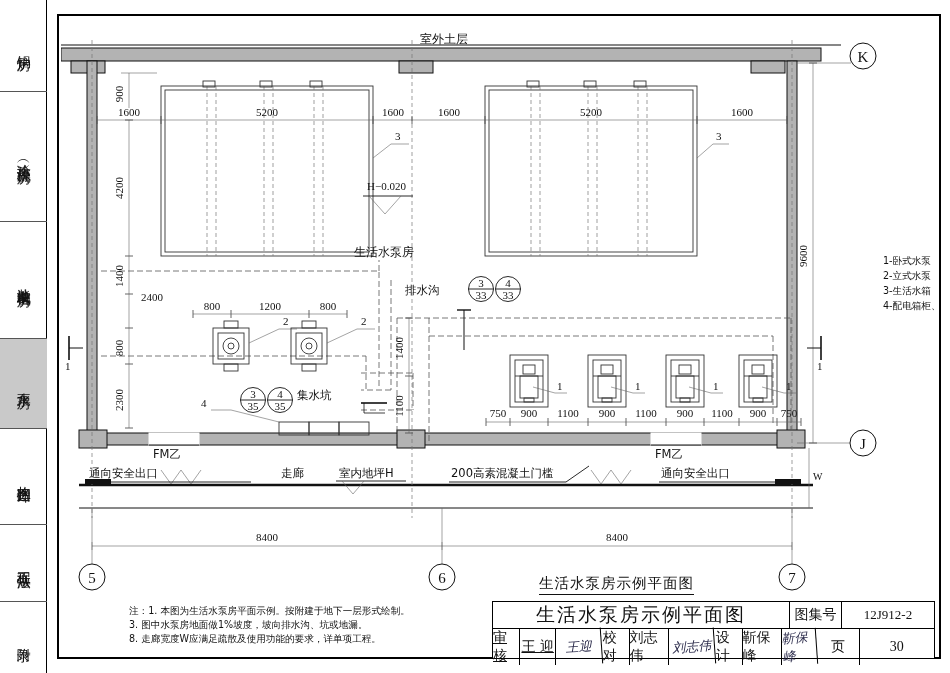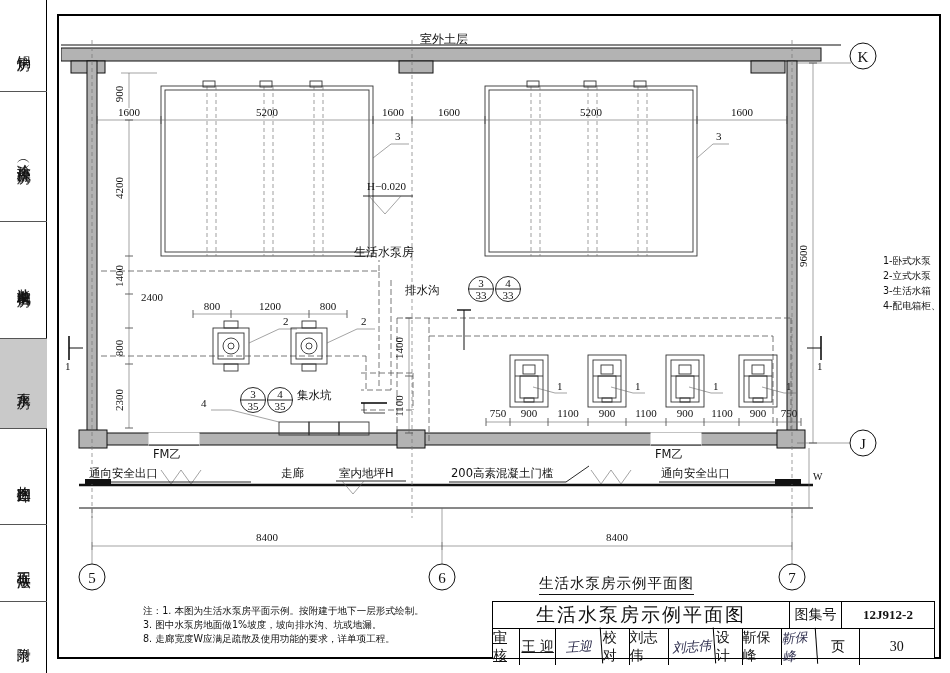--- a/index.html
+++ b/index.html
@@ -67,25 +67,25 @@
     background:#fff;
   }
   #tb-top { display:flex; height:33px; border-bottom:1.2px solid #000; }
   #tb-bot { display:flex; height:100%; }
   .tb-cell { display:flex; align-items:center; justify-content:center;
              border-right:1.2px solid #000; font-family:"DejaVu Sans", sans-serif;
              font-size:14px; color:#111; }
   .tb-cell:last-child { border-right:none; }
   #tb-title { flex:1; font-size:19px; letter-spacing:2px; }
   #tb-setlbl { width:52px; }
-  #tb-setno  { width:92px; font-family:"Liberation Serif", serif; font-size:13px;font-weight:bold; }
+  #tb-setno  { width:92px; font-family:"Liberation Serif", serif; font-size:13px; }
   .sig { font-family:"Liberation Serif", serif; font-style:italic;
          font-size:13px; color:#2a2a4a; transform:rotate(-4deg); }
 
-  #notes { position:absolute; left:82px; top:586px; width:400px; }
+  #notes { position:absolute; left:68px; top:586px; width:400px; }
   .noteline { font-family:"DejaVu Sans", sans-serif; font-size:9.6px;
               color:#111; line-height:1.45; white-space:nowrap; }
   .noteindent { padding-left:20px; }
   #plan-caption {
     position:absolute; left:478px; top:556px;
     font-family:"DejaVu Sans", sans-serif; font-size:14.5px; color:#111;
     border-bottom:1.4px solid #111; padding-bottom:1px; letter-spacing:1px;
   }
   #legend { position:absolute; left:822px; top:236px; }
   .legline { font-family:"DejaVu Sans", sans-serif; font-size:9.6px;

